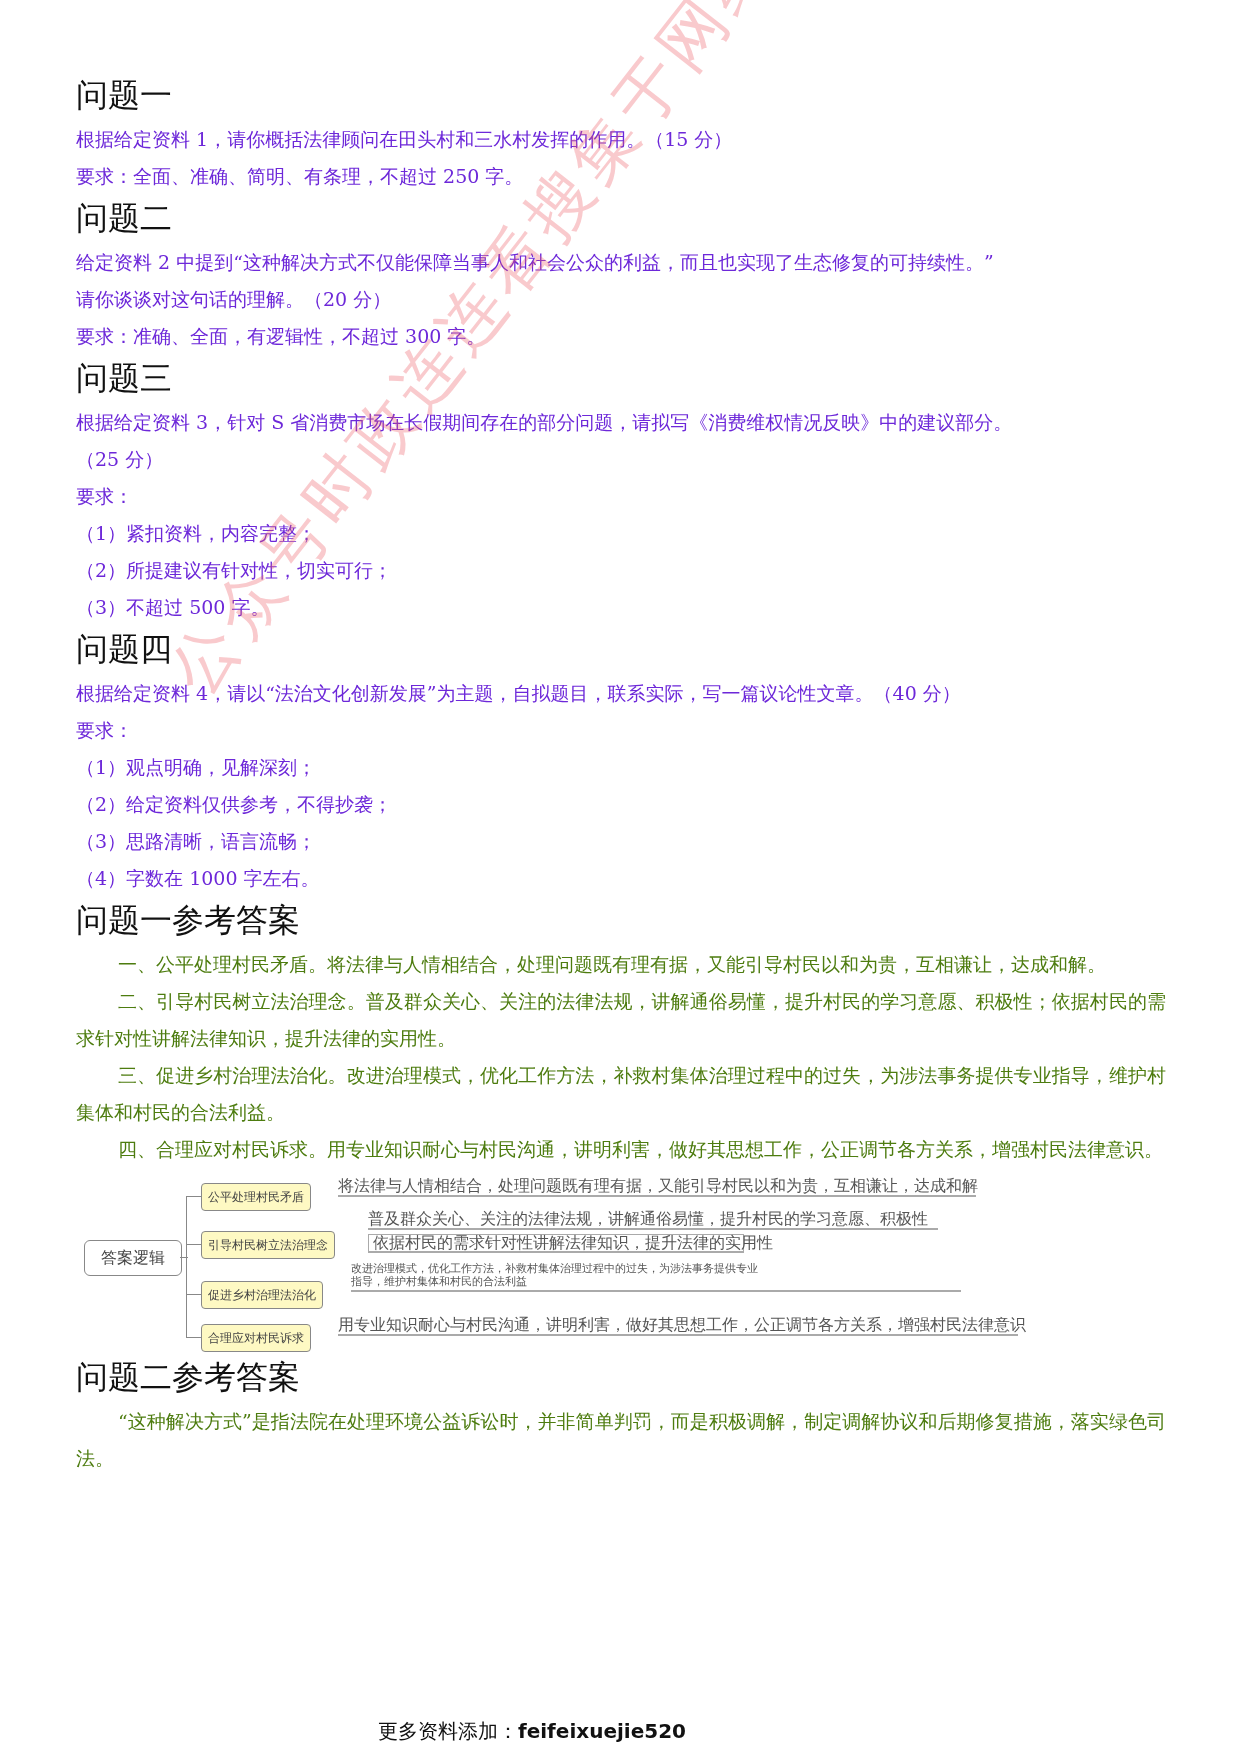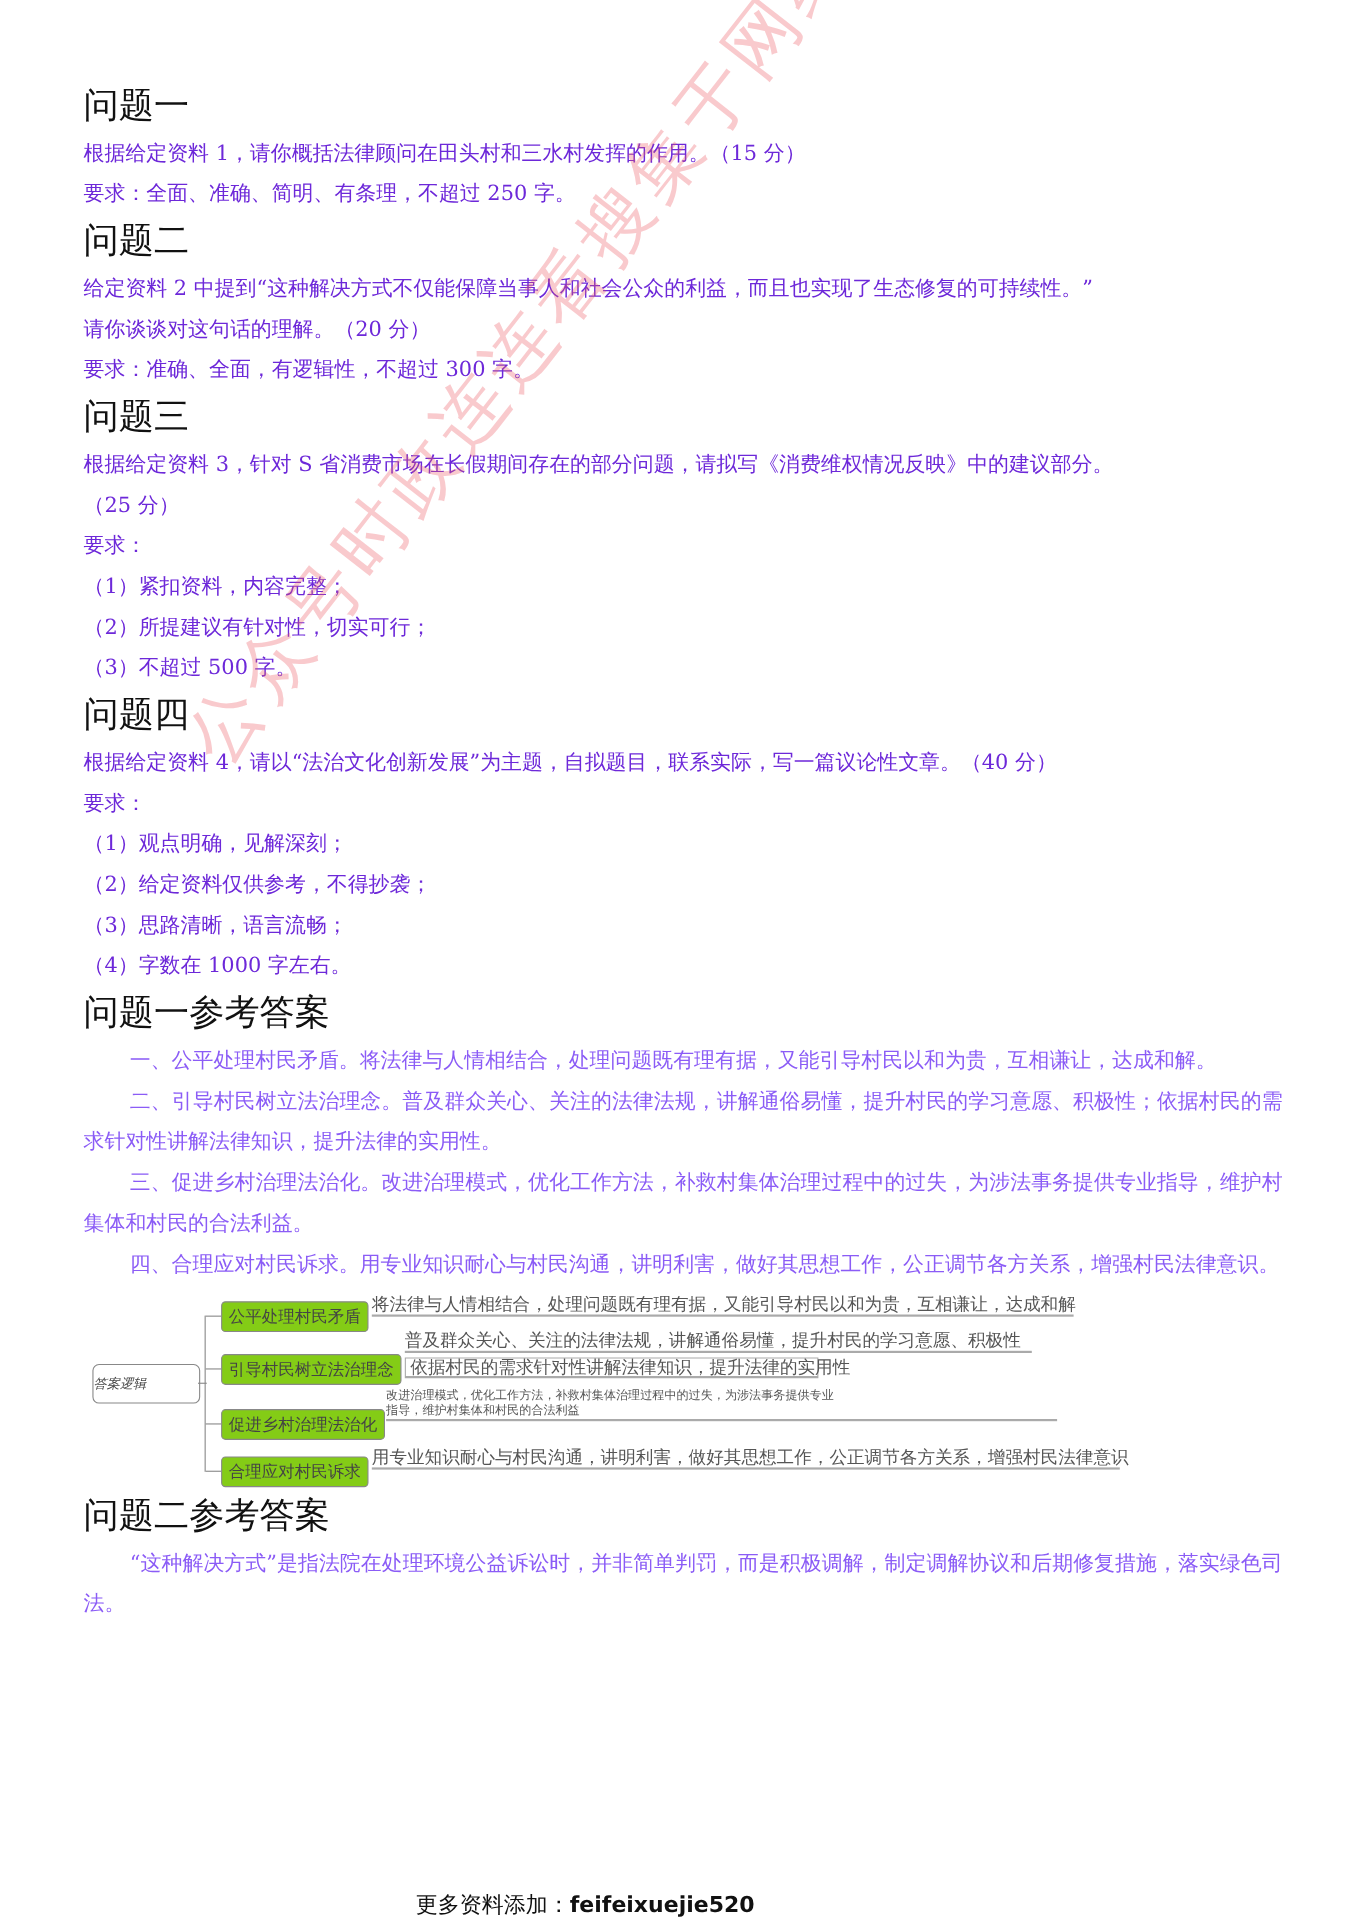--- a/index.html
+++ b/index.html
@@ -3,31 +3,31 @@
 <meta charset="utf-8">
 <style>
   html, body { margin: 0; padding: 0; background: #ffffff; }
   body { width: 1240px; height: 1754px; position: relative; overflow: hidden;
          font-family: "DejaVu Serif", "Liberation Serif", serif; color: #111; }
   .page { position: absolute; left: 0; top: 0; width: 1240px; height: 1754px; }
   .content { position: absolute; left: 76px; top: 72px; width: 1090px; }
   .h { font-family: "DejaVu Sans", "Liberation Sans", sans-serif; font-size: 32px; line-height: 46px;
        height: 46px; margin: 0; font-weight: normal; color: #111; }
   .p { font-size: 19px; line-height: 37px; margin: 0; white-space: nowrap; color: #6d28d9; }
-  .ans { font-size: 19px; line-height: 37px; margin: 0; color: #8b5cf6; text-indent: 42px; text-align: justify; }
+  .ans { font-size: 19px; line-height: 37px; margin: 0; color: #4d7c0f; text-indent: 42px; text-align: justify; }
   .diagram { position: relative; height: 172px; margin: 8px 0 6px 0; width: 1090px;
              font-family: "DejaVu Sans", "Liberation Sans", sans-serif; color: #444; }
   .root { position: absolute; left: 8px; top: 64px; width: 96px; height: 34px; border: 1.5px solid #888;
-          border-radius: 6px; font-size: 12px; line-height: 34px; color: #444; background:#fff;font-style:italic;}
+          border-radius: 6px; font-size: 16px; line-height: 34px; text-align: center; color: #444; background:#fff;}
   .trunk { position: absolute; left: 110px; top: 20px; width: 14px; height: 142px;
            border-left: 1.5px solid #888; }
   .stub { position: absolute; left: 104px; top: 81px; width: 8px; border-top: 1.5px solid #888; }
   .br { position: absolute; left: 111px; width: 14px; border-top: 1.5px solid #888; }
   .node { position: absolute; left: 125px; height: 26px; border: 1.5px solid #888; border-radius: 4px;
-          font-size: 15px; line-height: 26px; padding: 0 6px; color: #444; background: #84cc16; white-space: nowrap; }
+          font-size: 12px; line-height: 26px; padding: 0 6px; color: #444; background: #fef9c3; white-space: nowrap; }
   .leaf { position: absolute; font-size: 16px; line-height: 14px; color: #555; white-space: nowrap;
           border-bottom: 2px solid #aaa; padding-bottom: 2px; }
   .leaf.boxed { border: 1px solid #aaa; border-bottom: 2px solid #aaa; padding: 1px 4px; }
   .footer { position: absolute; left: 378px; top: 1718px; font-size: 20px; color: #111; white-space: nowrap; }
   .footer .id { font-family: "DejaVu Sans", "Liberation Sans", sans-serif; font-weight: bold; }
   .watermark { position: absolute; left: 185px; top: 640px; transform: rotate(-52deg); transform-origin: left center;
                font-family: "DejaVu Serif", "Liberation Serif", serif; font-size: 66px; letter-spacing: 6px;
                white-space: nowrap; color: rgba(235, 90, 100, 0.32); pointer-events: none; }
 </style>
 </head>

